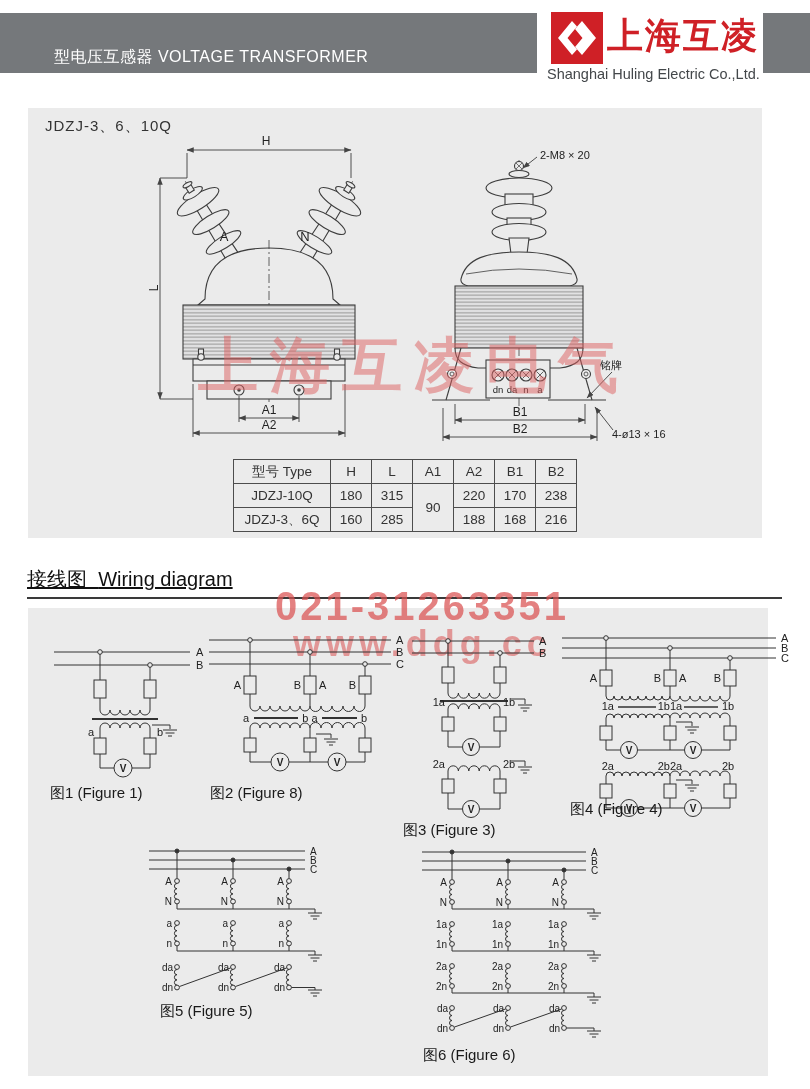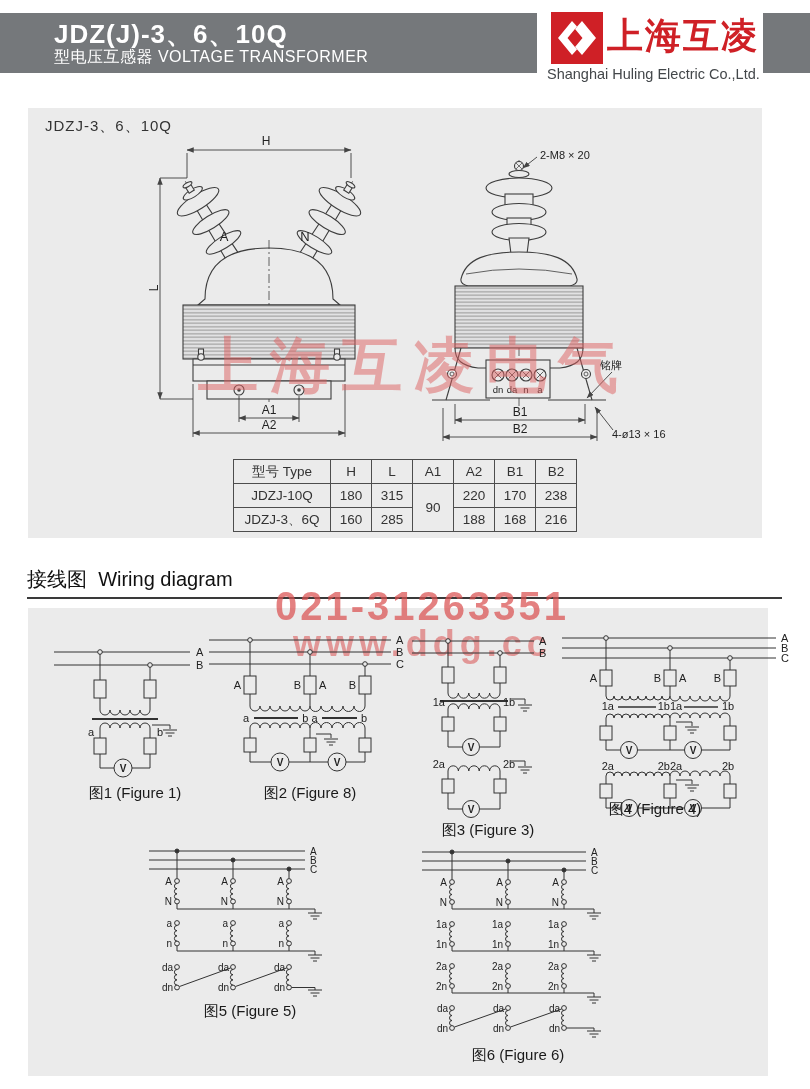--- a/index.html
+++ b/index.html
@@ -22,36 +22,35 @@
   .wm{color:rgba(219,85,85,0.55);font-weight:bold;pointer-events:none;white-space:nowrap;margin-left:12px;}
   #wm-big{left:186px;top:326px;font-size:60px;letter-spacing:12px;color:rgba(222,95,95,0.5);}
   #wm-phone{left:263px;top:584px;font-size:40px;letter-spacing:3px;color:rgba(217,80,80,0.72);}
   #wm-site{left:281px;top:623px;font-size:36px;letter-spacing:5px;color:rgba(217,80,80,0.55);}
   
   #dims-table{left:233px;top:459px;border-collapse:collapse;font-size:13.5px;color:#333;}
   #dims-table th,#dims-table td{border:1.3px solid #4d4d4d;text-align:center;padding:0;
       height:23px;font-weight:normal;background:transparent;}
   #dims-table .c0{width:96px;margin-top:19px;} #dims-table .c{width:40px;}
   
-  #wire-head{left:27px;top:566px;font-size:20px;color:#111;}
+  #wire-head{left:27px;top:566px;font-size:20px;color:#111;text-decoration:underline;}
   #wire-rule{left:27px;top:597px;width:755px;height:0;border-top:2px solid #3a3a3a;}
   
   svg{overflow:visible;}
   svg text{stroke:none;fill:#222;font-family:"Liberation Sans",sans-serif;}
-  .cap{font-size:15px;color:#1a1a1a;text-align:center;}
+  .cap{font-size:15px;color:#1a1a1a;text-align:left;}
   .lnlbl{font-size:11px;} .tlbl{font-size:10px;} .vlbl{font-size:10px;font-weight:bold;}
   .dim{font-size:12px;} .note{font-size:11px;} .term{font-size:9.5px;}
 </style>
 </head>
 <body>
 
 <div id="page">
 
   <div class="abs" id="bar"></div>
-  <div class="abs" id="title">JDZ(J)-3、6、10Q</div>
   <div class="abs" id="subtitle">型电压互感器 VOLTAGE TRANSFORMER</div>
   <div class="abs" id="logo-panel">
     <svg class="abs" style="left:14px;top:12px" width="52" height="52" viewBox="0 0 52 52">
       <rect x="0" y="0" width="52" height="52" fill="#cf2026"></rect>
       <path d="M21,9 L7,26 L21,43 L26,37.5 L16.5,26 L26,14.5 Z" fill="#fff"></path>
       <path d="M31,9 L45,26 L31,43 L24,35 L31.5,26 L24,17 Z" fill="#fff"></path>
     </svg>
     <div class="abs" id="brand-cn">上海互凌</div>
     <div class="abs" id="brand-en">Shanghai Huling Electric Co.,Ltd.</div>
   </div>

